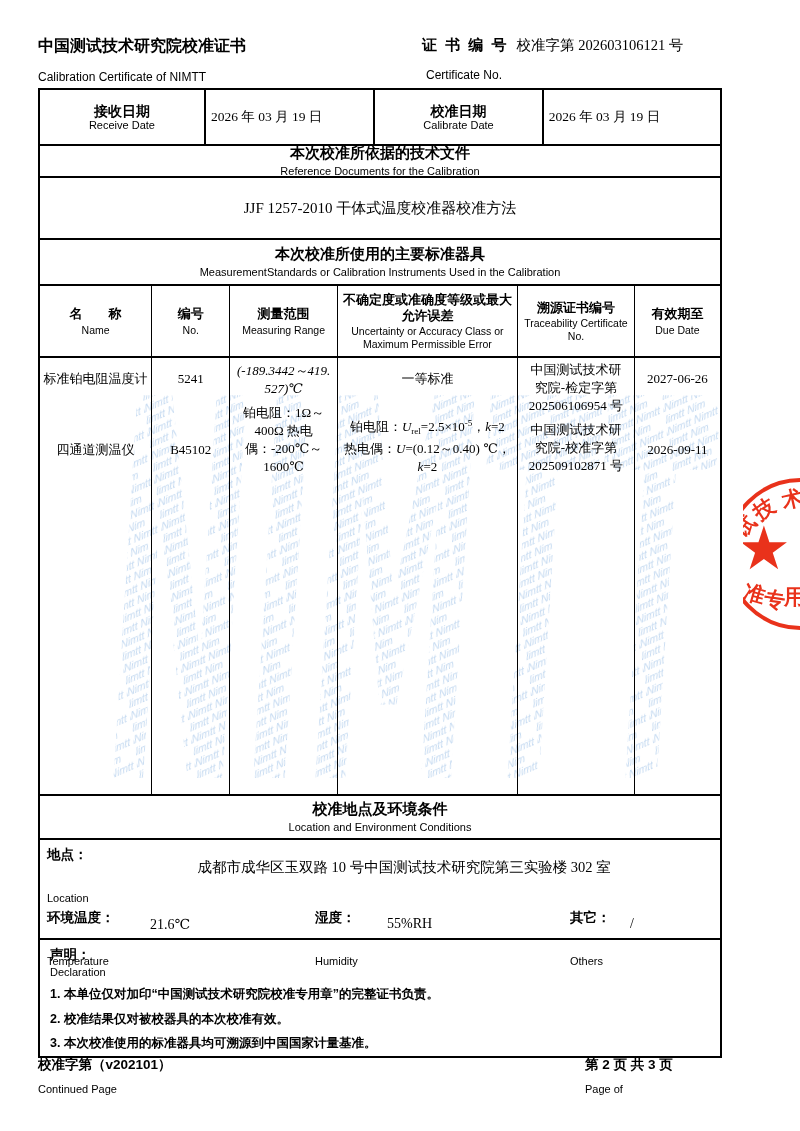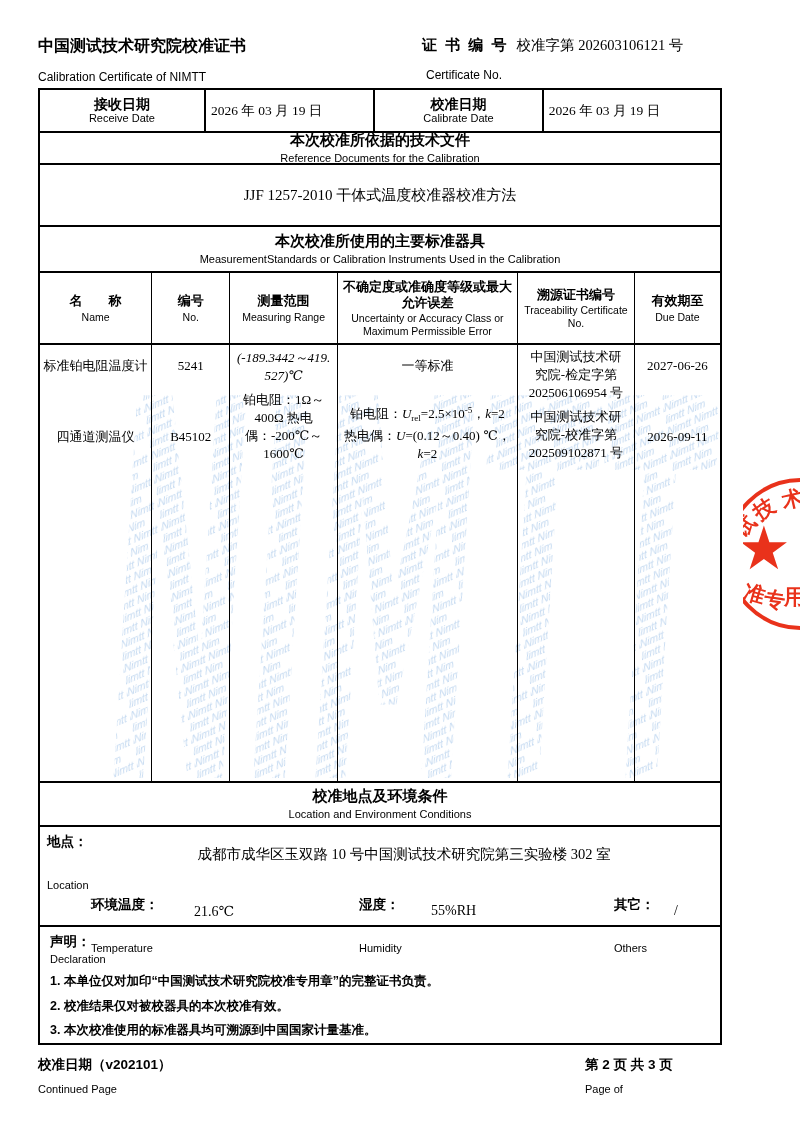--- a/index.html
+++ b/index.html
@@ -28,21 +28,21 @@
   .dh-right .cert-val { font-size:14.5px; font-weight:normal; }
   .t2 { font-size:12px; margin-top:13px; }
   .dh-right .t2 { margin-left:4px; }
 
   
   .sheet { position:absolute; top:88px; left:38px; width:684px; border:2px solid #000; z-index:1; background:transparent; }
   .sec { border-bottom:2px solid #000; }
   .sec:last-child { border-bottom:none; }
 
   
-  .sec-dates { height:43px; display:grid; grid-template-columns:24.4% 24.9% 24.8% 25.9%; }
+  .sec-dates { height:56px; display:grid; grid-template-columns:24.4% 24.9% 24.8% 25.9%; }
   .dcell { border-right:2px solid #000; display:flex; flex-direction:column; justify-content:center; align-items:center; }
   .dcell:last-child { border-right:none; }
   .dcell .lab-cn { font-size:14px; line-height:16px; }
   .dcell .lab-en { font-size:11px; line-height:13px; }
   .dcell.val { align-items:flex-start; padding-left:5px; font-size:13.5px; }
 
   
   .sec-title { display:flex; flex-direction:column; justify-content:center; align-items:center; }
   .sec-title .cn { font-size:15px; line-height:18px; }
   .sec-title .en { font-size:11px; line-height:14px; margin-top:2px; }
@@ -70,21 +70,21 @@
   .e-tr1 { margin-top:3px; padding:0 8px; }
   .e-tr2 { margin-top:6px; padding:0 8px; }
 
   
   .sec-locb { height:100px; padding-top:7px; }
   .loc-row1 { display:flex; min-height:50px; }
   .loc-label { padding-left:7px; width:88px; flex:none; }
   .loc-label .cn { font-size:13.5px; line-height:16px; }
   .loc-label .en { font-size:11px; line-height:14px;margin-top:28px; }
   .loc-value { flex:1; text-align:center; font-size:14.5px; padding-top:11px; padding-right:40px; }
-  .env-row { display:flex; margin-top:5px;padding-left:44px; }
+  .env-row { display:flex; margin-top:5px; }
   .env-val { font-size:14px; padding-top:6px; }
   .w-templ { width:106px; flex:none; }
   .w-tempv { width:162px; flex:none; padding-left:4px; }
   .w-huml  { width:65px;  flex:none; }
   .w-humv  { width:190px; flex:none; padding-left:14px; }
   .w-othl  { width:57px;  flex:none; }
   .w-othv  { flex:1; padding-left:10px; }
 
   
   .sec-decl { height:116px; padding:6px 10px; }
@@ -277,20 +277,20 @@
   <span class="stamp-char sc-t1">试</span>
   <span class="stamp-char sc-t2">技</span>
   <span class="stamp-char sc-t3">术</span>
   <span class="stamp-char sc-b1">准</span>
   <span class="stamp-char sc-b2">专</span>
   <span class="stamp-char sc-b3">用</span>
 </div>
 
 <div class="footer">
   <div class="footer-left">
-    <div class="cn cnb">校准日期（v202101）</div>
+    <div class="cn cnb">校准字第（v202101）</div>
     <div class="en">Continued Page</div>
   </div>
   <div class="footer-right">
     <div class="cn cnb">第 2 页 共 3 页</div>
     <div class="en">Page of</div>
   </div>
 </div>
 
 </body></html>

